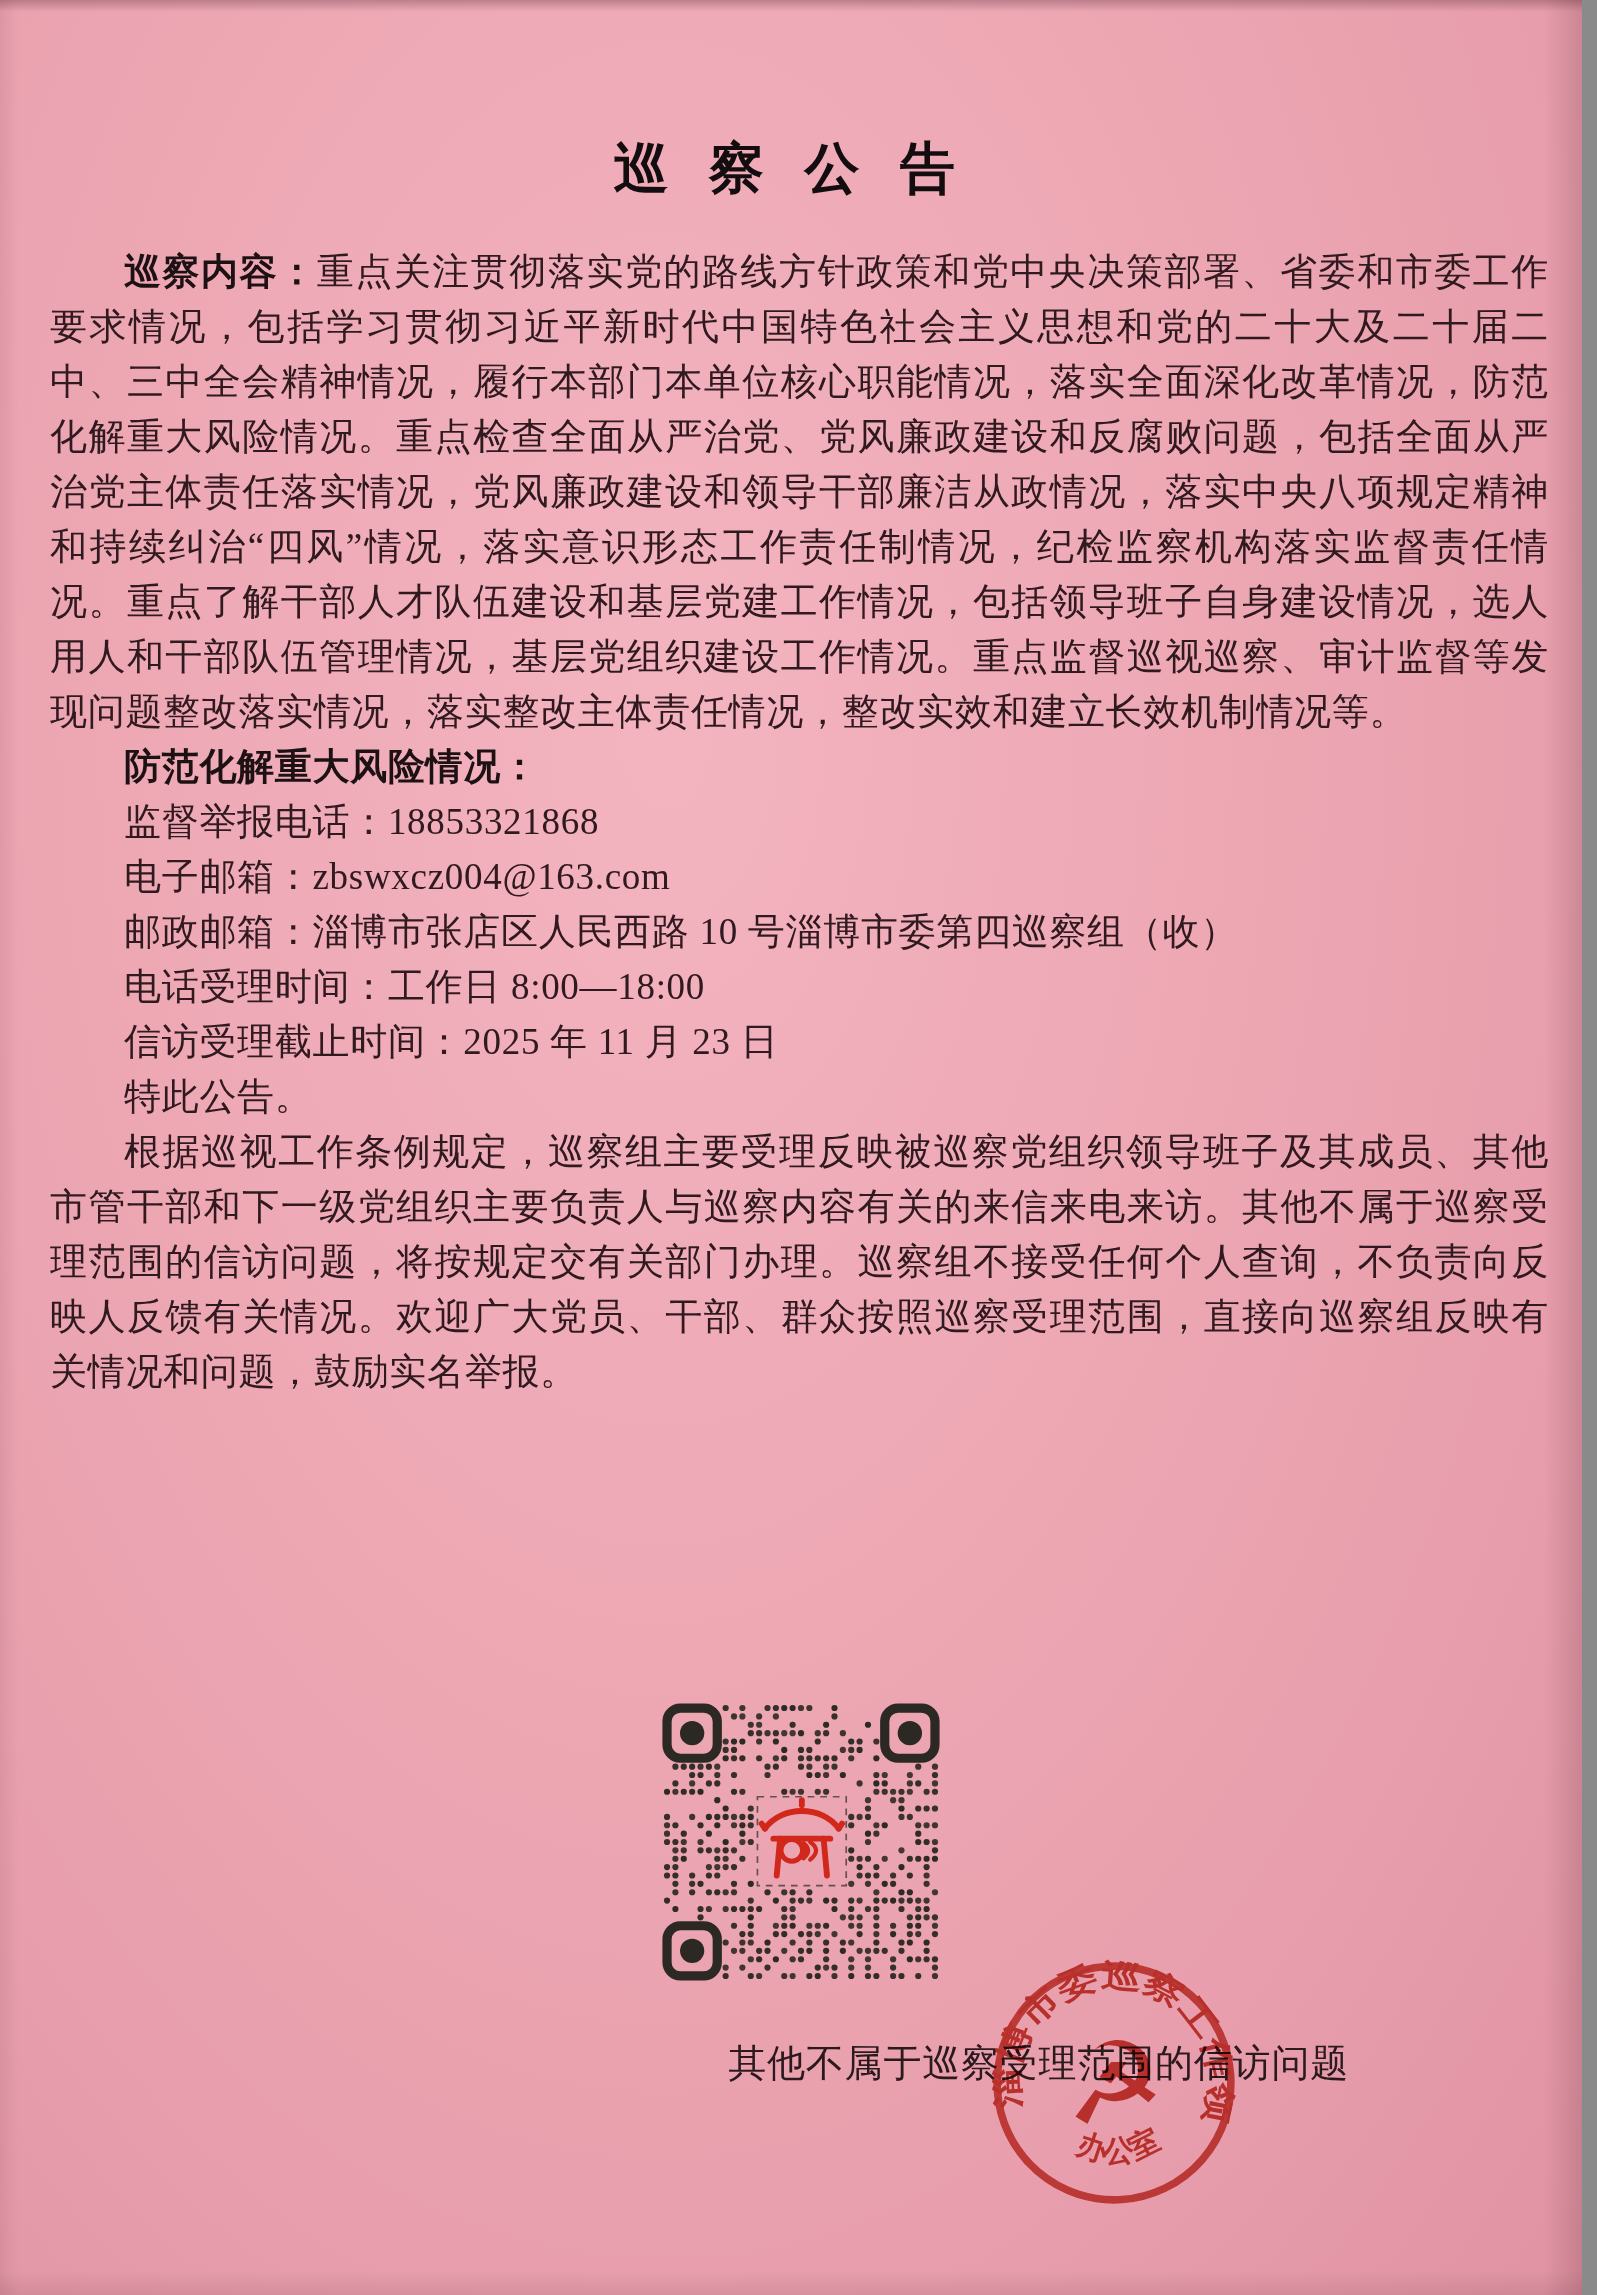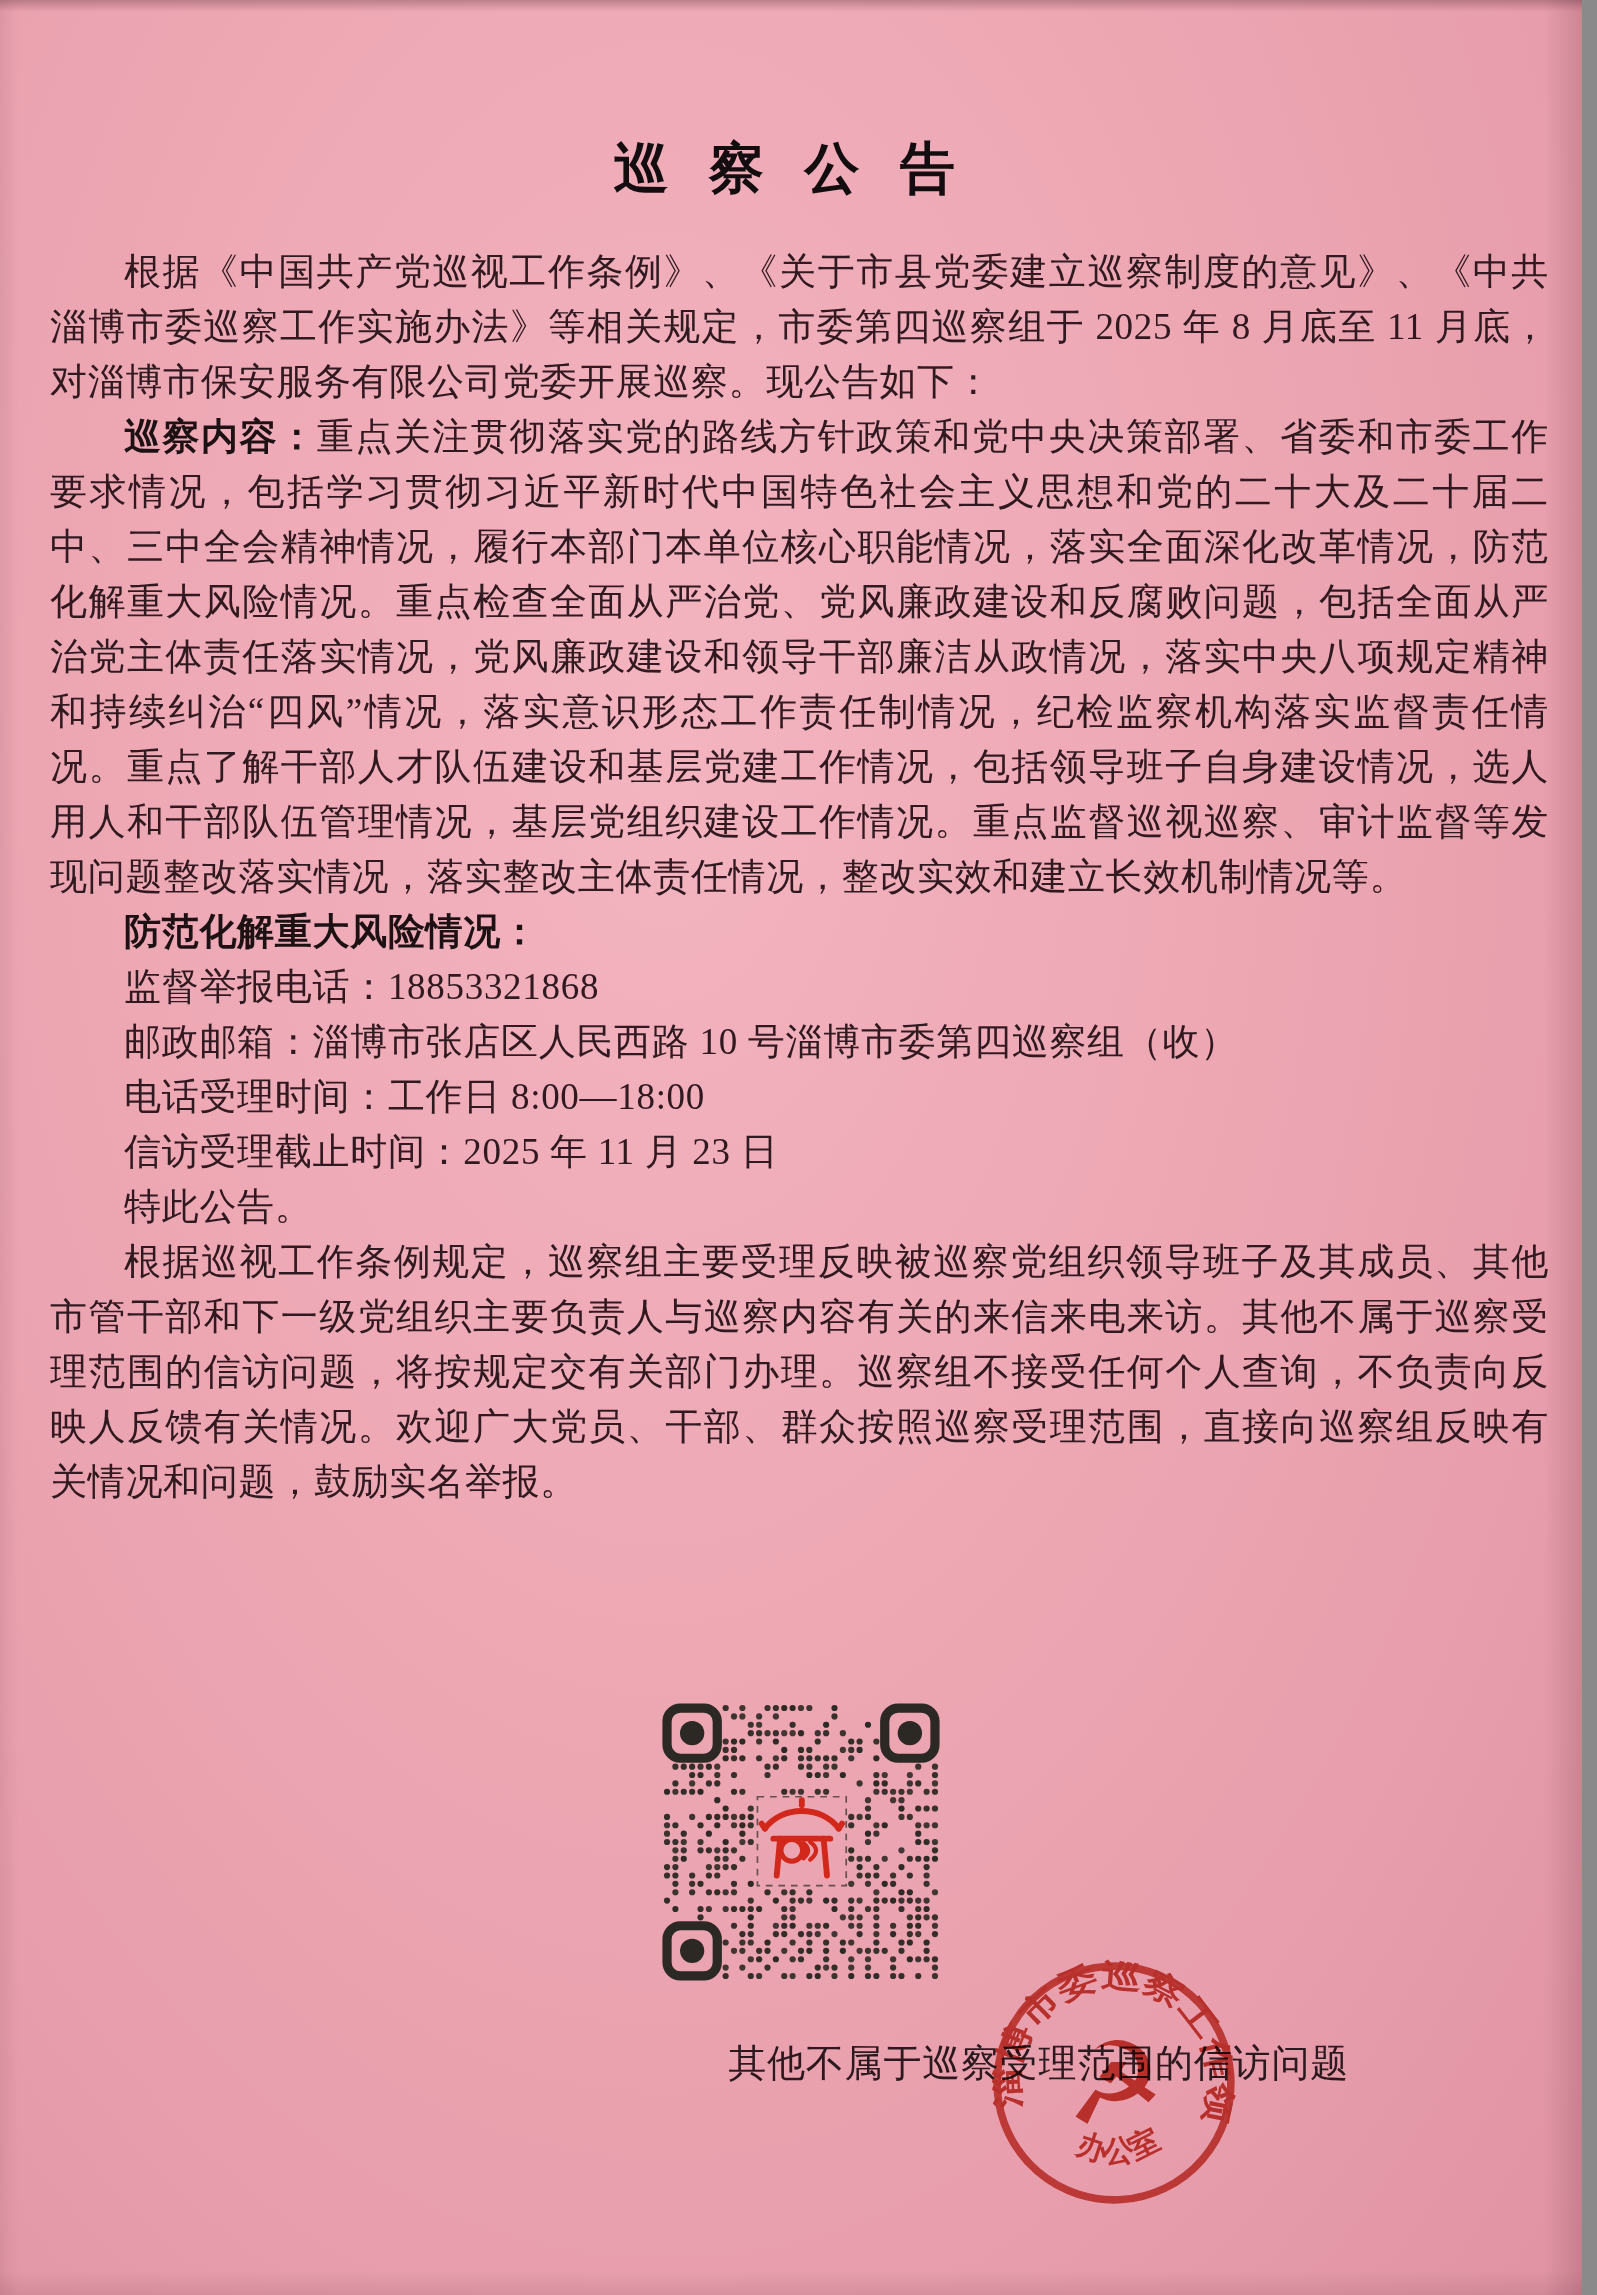--- a/index.html
+++ b/index.html
@@ -46,24 +46,24 @@
   .seal-text{font-family:"DejaVu Sans","Liberation Sans",sans-serif;font-weight:700;}
 </style>
 </head>
 <body>
 
 <div id="paper">
 
   <div id="title">巡 察 公 告</div>
 
   <div id="body-text">
-      <p class="para"><span>根据《中国共产党巡视工作条例》、《关于市县党委建立巡察制度的意见》、《中共淄博市委巡察工作实施办法》等相关规定，市委第四巡察组于 2025 年 8 月底至 11 月底，对淄博市保安服务有限公司党委开展巡察。现公告如下：</span></p>
       <p class="para"><span class="b">巡察内容：</span><span>重点关注贯彻落实党的路线方针政策和党中央决策部署、省委和市委工作要求情况，包括学习贯彻习近平新时代中国特色社会主义思想和党的二十大及二十届二中、三中全会精神情况，履行本部门本单位核心职能情况，落实全面深化改革情况，防范化解重大风险情况。重点检查全面从严治党、党风廉政建设和反腐败问题，包括全面从严治党主体责任落实情况，党风廉政建设和领导干部廉洁从政情况，落实中央八项规定精神和持续纠治“四风”情况，落实意识形态工作责任制情况，纪检监察机构落实监督责任情况。重点了解干部人才队伍建设和基层党建工作情况，包括领导班子自身建设情况，选人用人和干部队伍管理情况，基层党组织建设工作情况。重点监督巡视巡察、审计监督等发现问题整改落实情况，落实整改主体责任情况，整改实效和建立长效机制情况等。</span></p>
       <p class="para"><span class="b">防范化解重大风险情况：</span></p>
       <p class="para"><span>监督举报电话：18853321868</span></p>
+      <p class="para"><span>电子邮箱：zbswxcz004@163.com</span></p>
       <p class="para"><span>邮政邮箱：淄博市张店区人民西路 10 号淄博市委第四巡察组（收）</span></p>
       <p class="para"><span>电话受理时间：工作日 8:00—18:00</span></p>
       <p class="para"><span>信访受理截止时间：2025 年 11 月 23 日</span></p>
       <p class="para"><span>特此公告。</span></p>
       <p class="para"><span>根据巡视工作条例规定，巡察组主要受理反映被巡察党组织领导班子及其成员、其他市管干部和下一级党组织主要负责人与巡察内容有关的来信来电来访。其他不属于巡察受理范围的信访问题，将按规定交有关部门办理。巡察组不接受任何个人查询，不负责向反映人反馈有关情况。欢迎广大党员、干部、群众按照巡察受理范围，直接向巡察组反映有关情况和问题，鼓励实名举报。</span></p>
     </div>
 
   <div id="qr-block">
     <svg width="278" height="278" viewBox="0 0 332 332">
       <g id="qr-dots">

